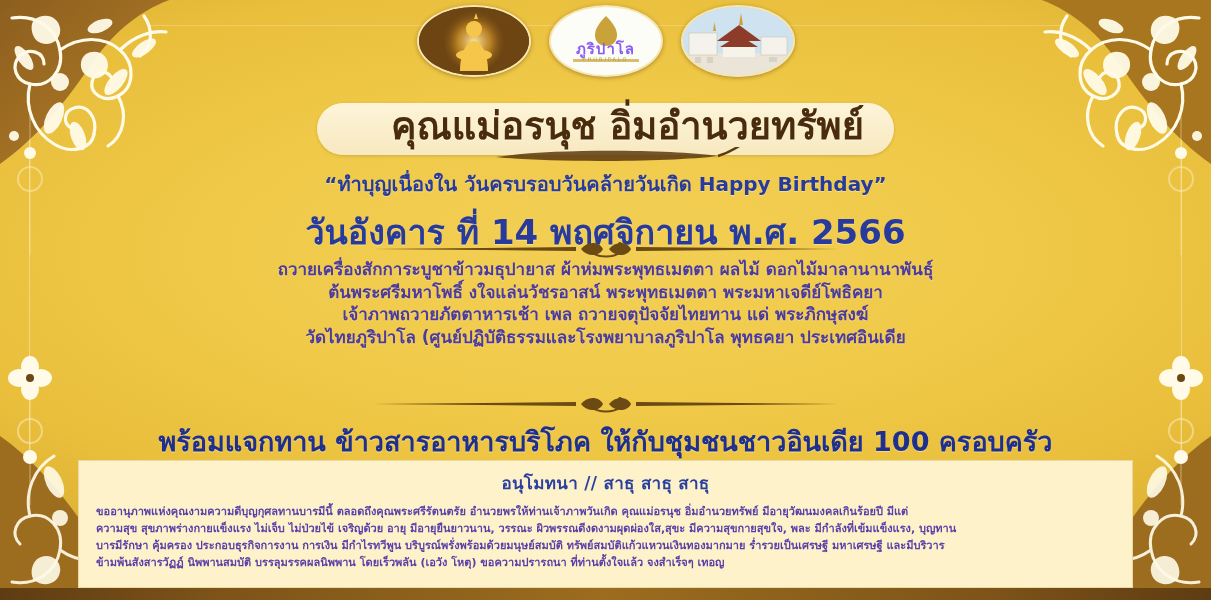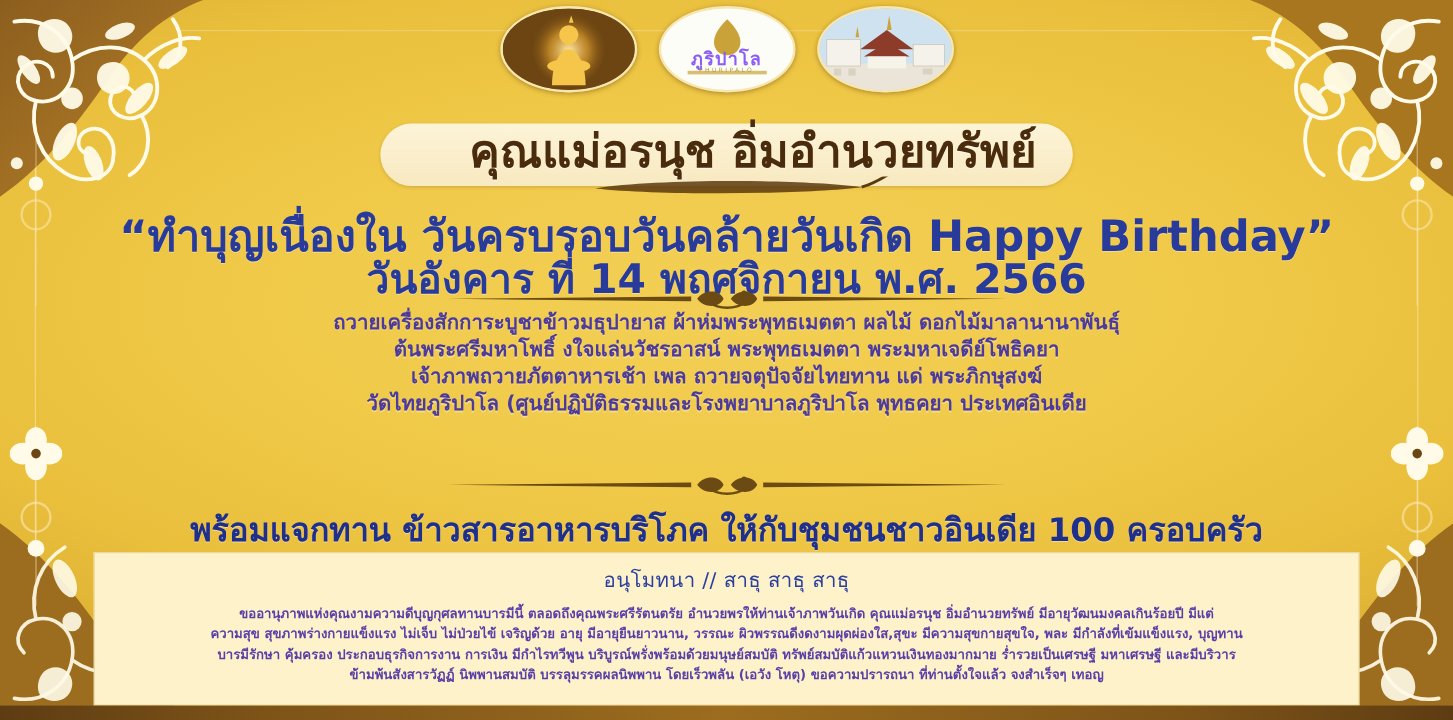--- a/index.html
+++ b/index.html
@@ -77,21 +77,21 @@
     margin-left:44px;
   }
   .title-swash{position:absolute;left:50%;transform:translateX(-50%);top:44px;width:300px;height:20px;}
   .title-swash svg{width:100%;height:100%;display:block;}
 
   
   .line-blue{
     text-align:center;color:#283b9a;font-weight:bold;
     text-shadow:0 1px 0 rgba(255,255,255,.35);
   }
-  .sub1{position:absolute;top:168px;left:0;right:0;font-size:36px;}
+  .sub1{position:absolute;top:168px;left:0;right:0;font-size:20px;}
   .sub2{position:absolute;top:205px;left:0;right:0;font-size:34px;}
 
   
   .divider{position:absolute;left:50%;transform:translateX(-50%);width:470px;height:22px;}
   .divider svg{width:100%;height:100%;display:block;}
   .div1{top:238px;}
   .div2{top:393px;}
 
   
   .body-block{position:absolute;top:258px;left:0;right:0;text-align:center;}
@@ -107,25 +107,25 @@
     text-shadow:0 1px 0 rgba(255,255,255,.4);
   }
 
   
   .panel{
     position:absolute;left:78px;right:78px;top:460px;height:128px;
     background:#fdf2c9;
     box-shadow:inset 0 0 0 1px rgba(200,170,90,.35);
   }
   .panel .anumo{
-    text-align:center;font-size:17px;font-weight:normal;color:#2b3fa0;
+    text-align:center;font-size:17px;font-weight:bold;color:#2b3fa0;
     padding-top:9px;letter-spacing:.3px;
   }
   .panel .fine{
-    margin-top:7px;padding:0 18px;text-align:center;
+    margin-top:7px;padding:0 18px;text-align:left;
     font-size:11px;color:#5a3fa8;line-height:1.55;font-weight:bold;
   }
   .panel .fine div{white-space:nowrap;}
 
   
   .footer-band{
     position:absolute;left:0;right:0;bottom:0;height:12px;
     background:linear-gradient(90deg,#5e3c12 0%,#7d5318 18%,#9c6d1f 50%,#7d5318 82%,#5e3c12 100%);
   }
 </style>

